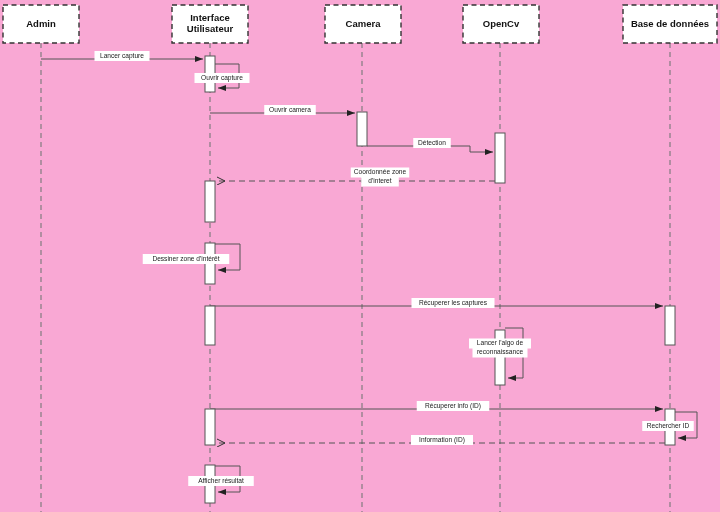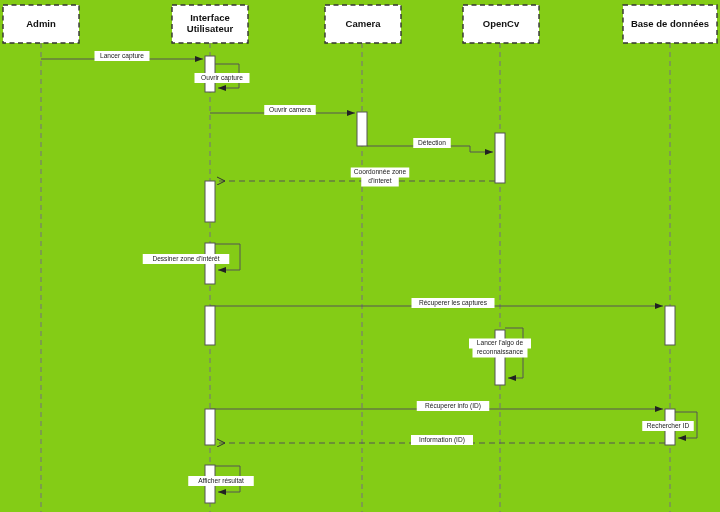--- a/index.html
+++ b/index.html
@@ -8,21 +8,21 @@
     background: #ffffff;
   }
   body {
     font-family: "Liberation Sans", sans-serif;
     color: #111111;
   }
   #diagram-root {
     position: relative;
     width: 720px;
     height: 512px;
-    background: #84cc16;
+    background: #f9a8d4;
     overflow: hidden;
   }
   svg#diagram-svg {
     position: absolute;
     left: 0;
     top: 0;
     width: 720px;
     height: 512px;
   }
   .participant-label {

